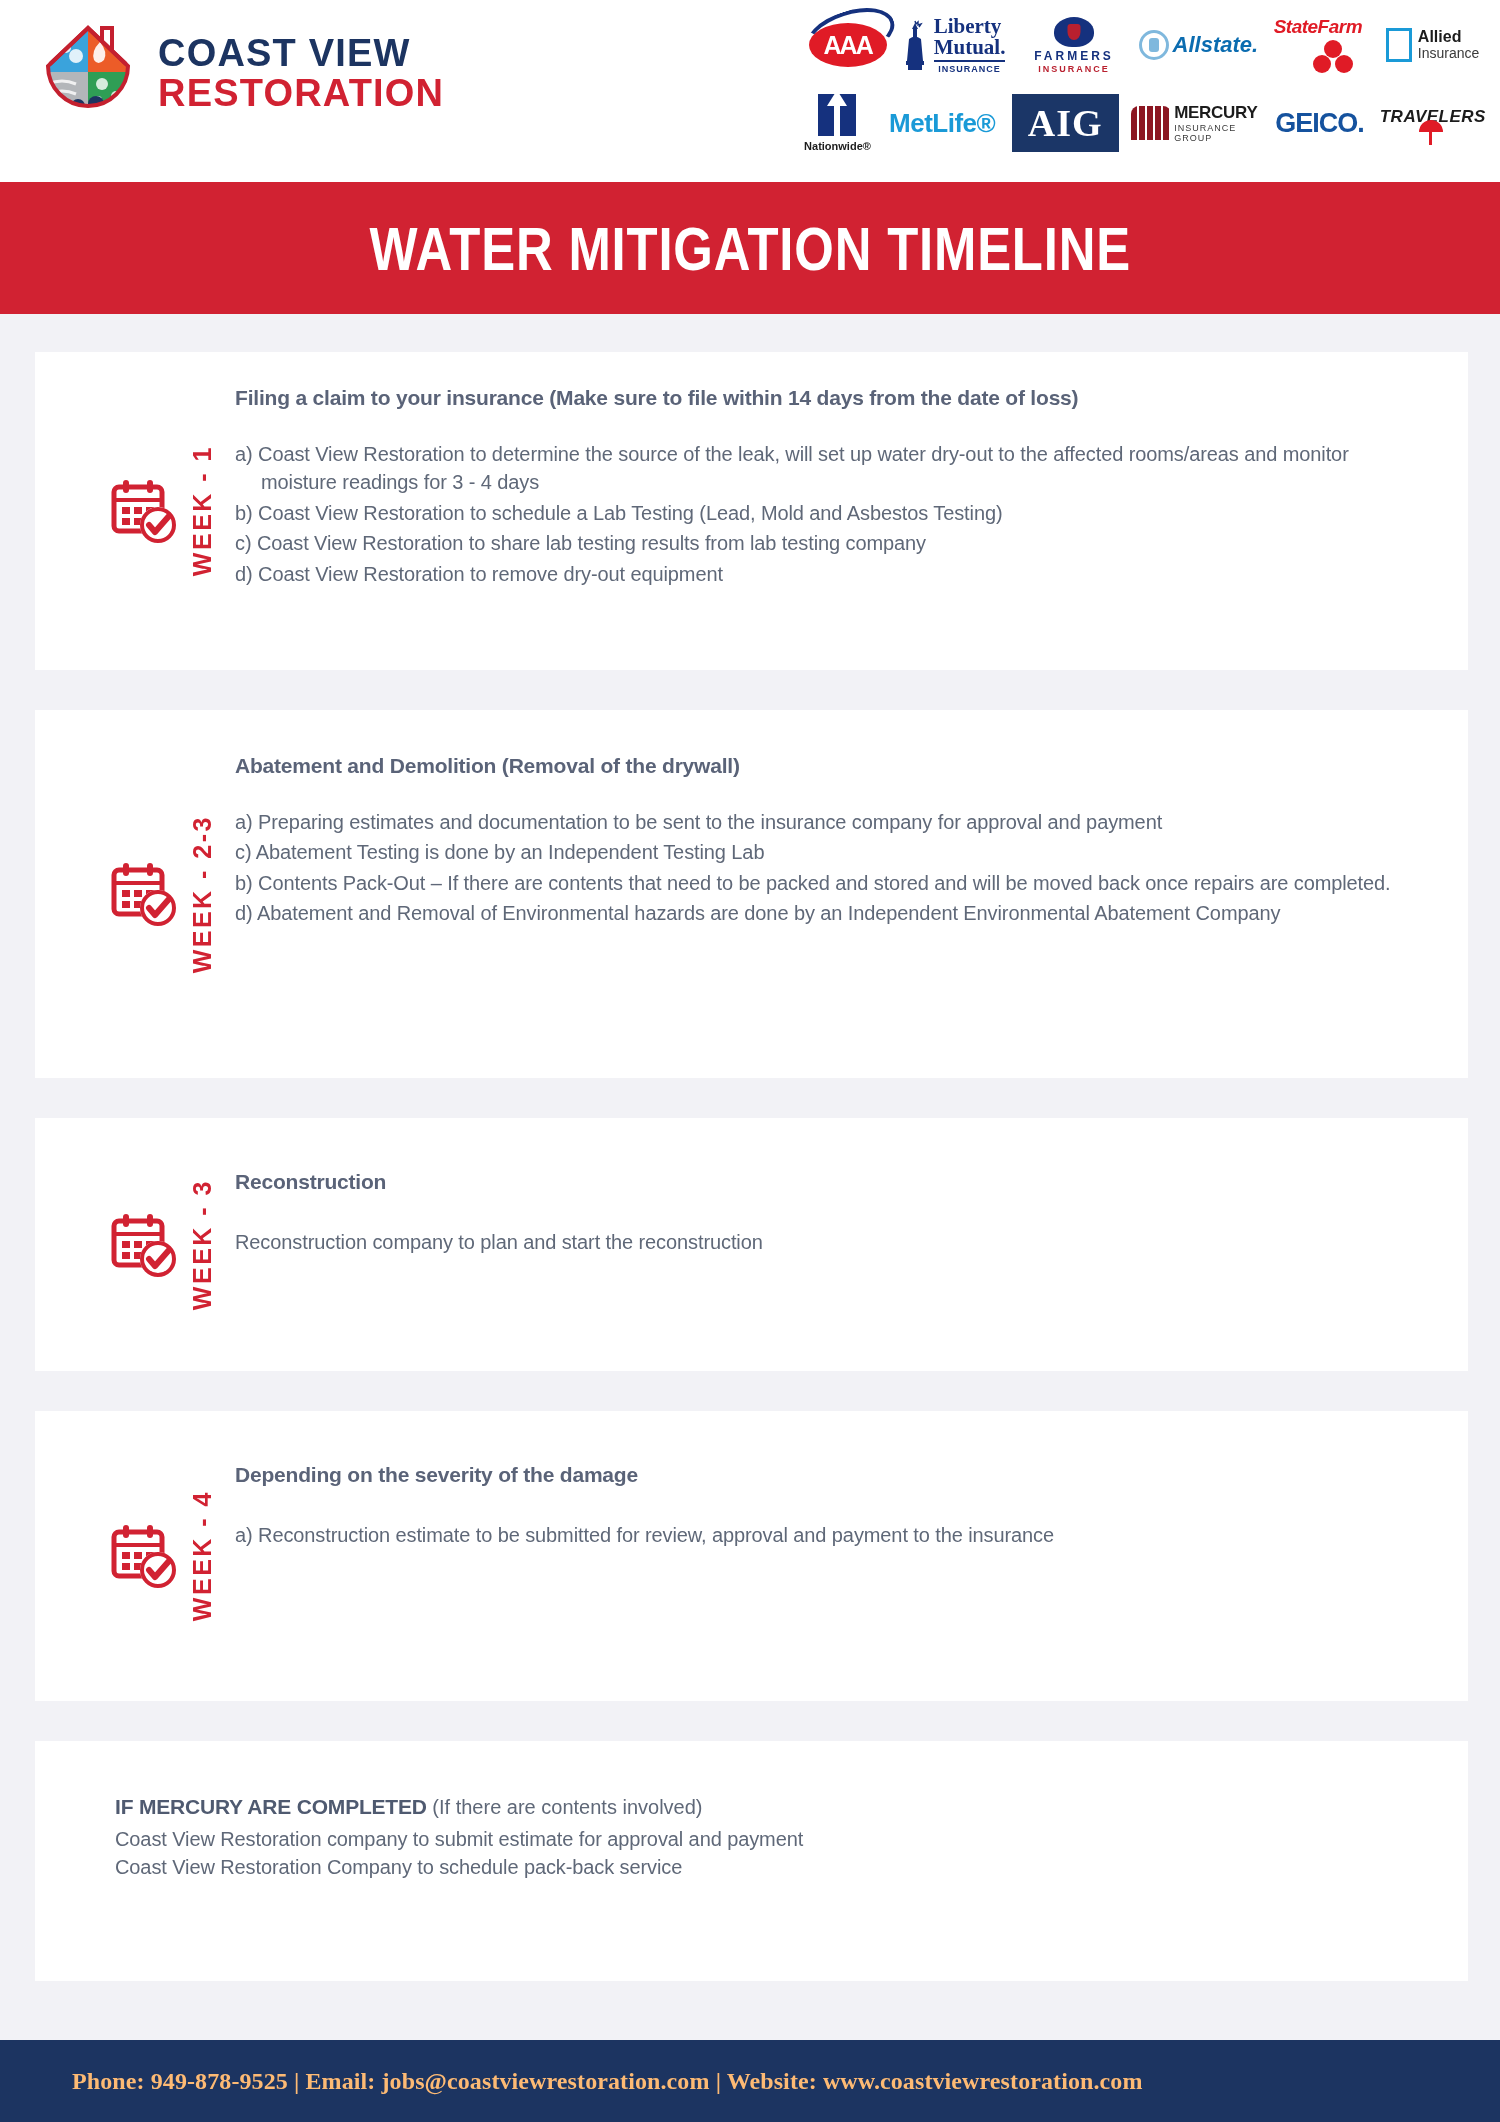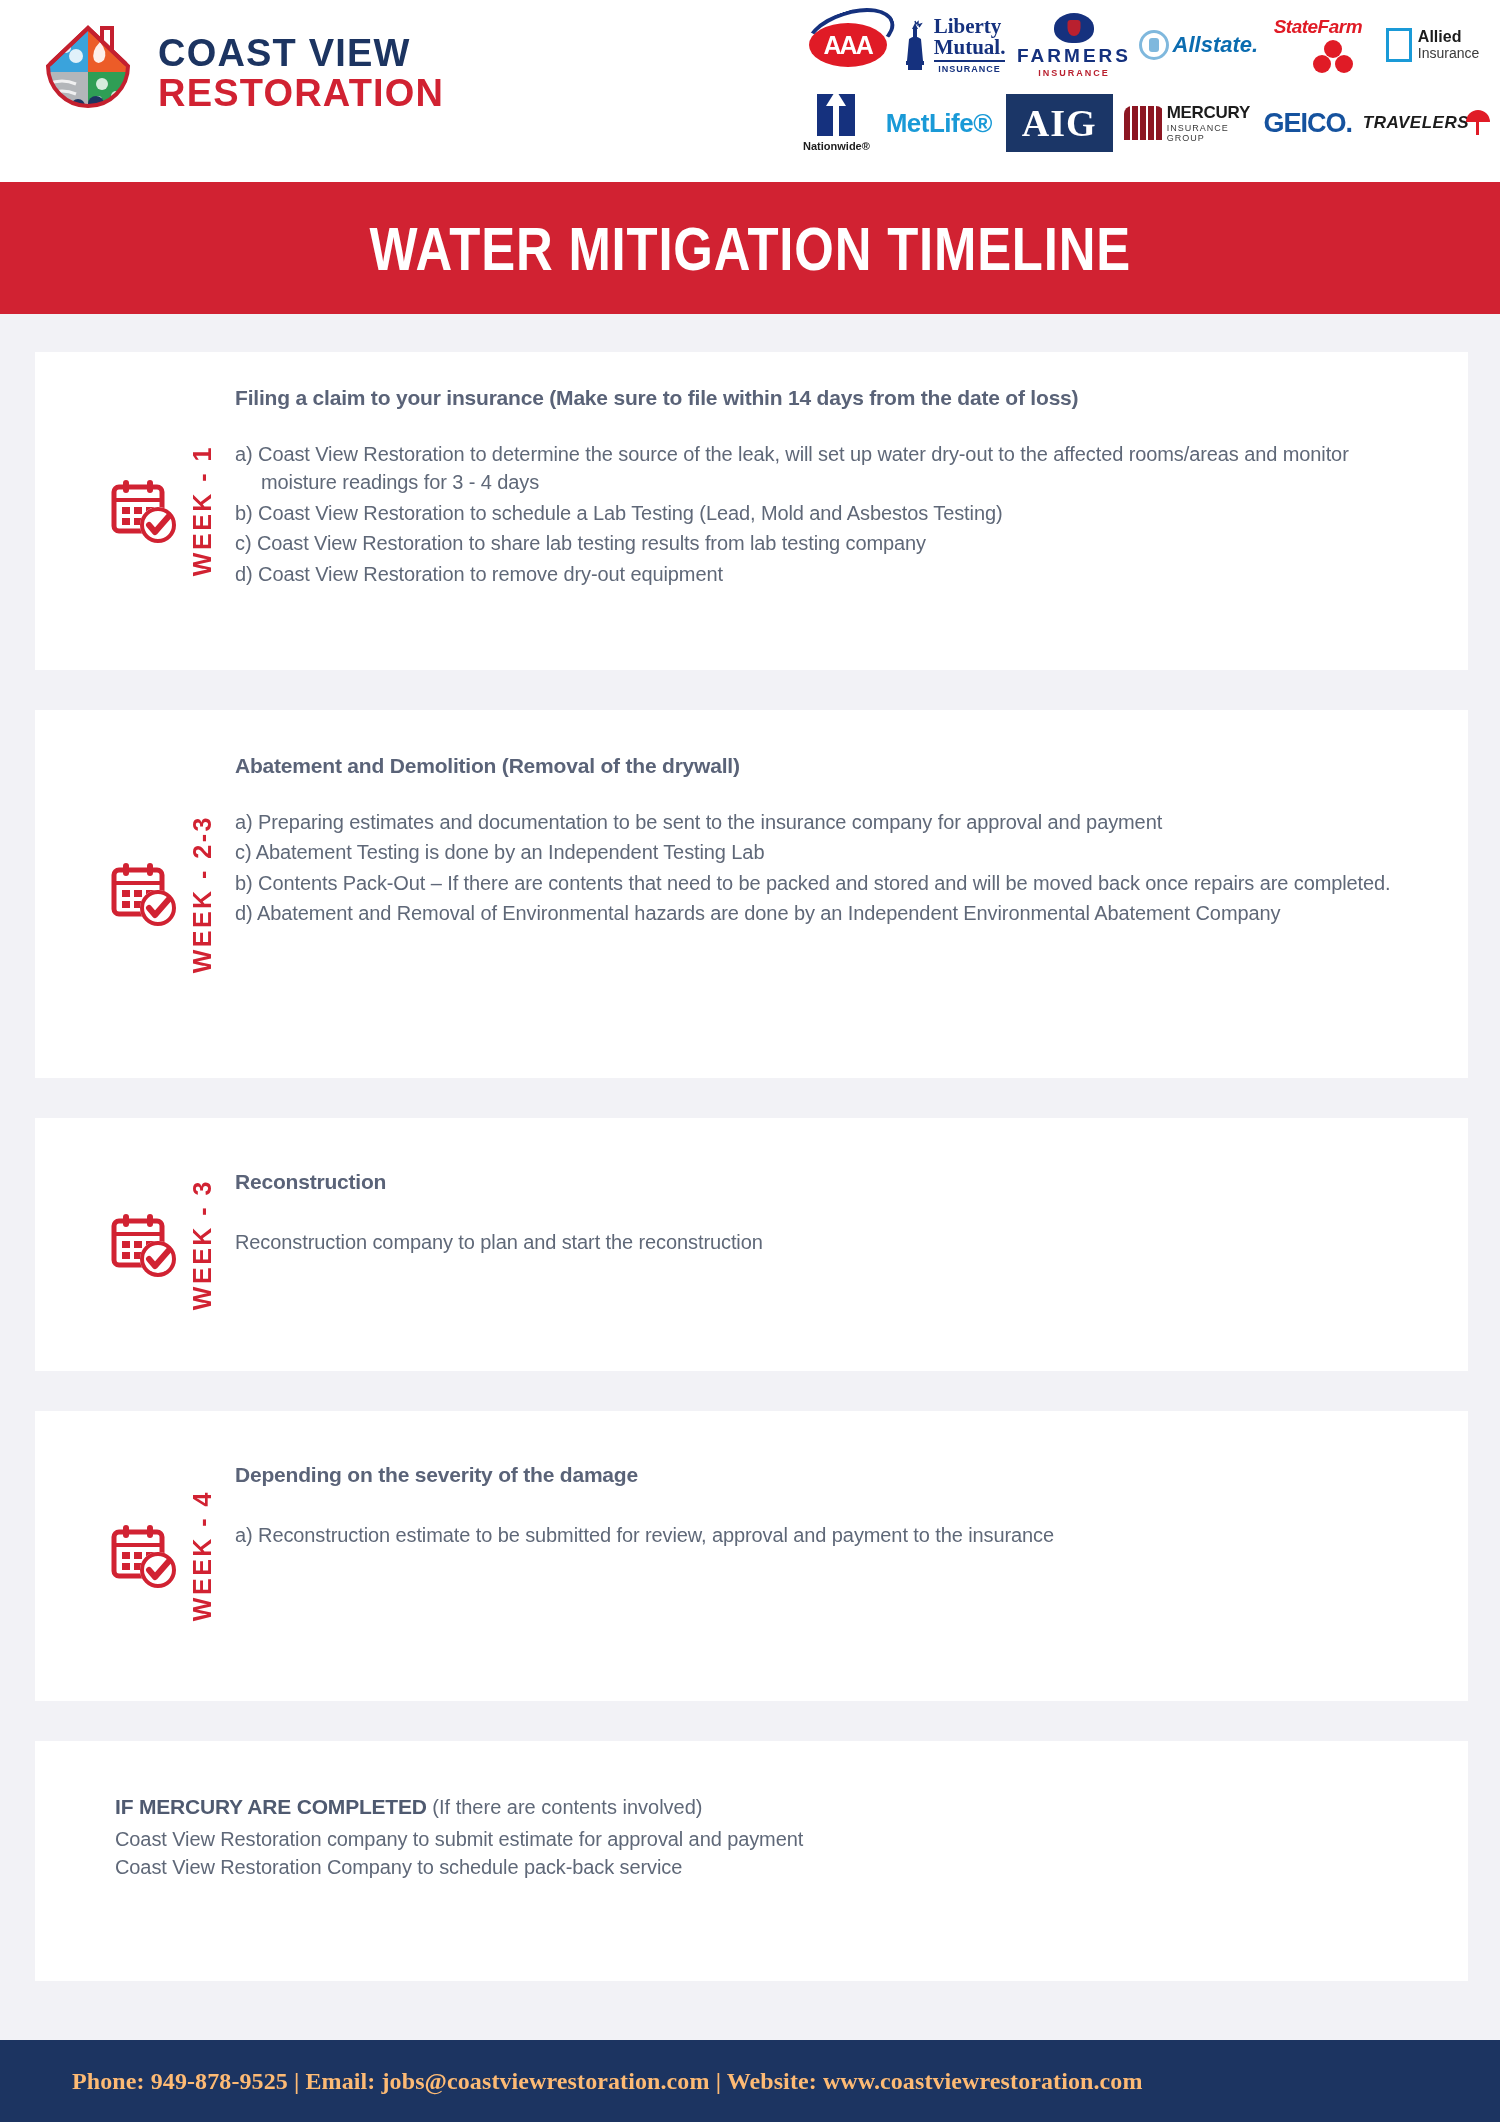--- a/index.html
+++ b/index.html
@@ -84,21 +84,21 @@
     width:40px; height:30px; margin:0 auto 2px;
     background:#15317e; border-radius:50% 50% 45% 45%;
     position:relative;
   }
   .fm-badge::after {
     content:""; position:absolute; left:50%; top:7px;
     transform:translateX(-50%);
     width:13px; height:16px; background:#b9202f;
     border-radius:3px 3px 50% 50%;
   }
-  .fm-1 { font-size:19px; font-weight:bold; color:#15317e; letter-spacing:3px; }
+  .fm-1 { font-size:12px; font-weight:bold; color:#15317e; letter-spacing:3px; }
   .fm-2 { font-size:9px; font-weight:bold; color:#b9202f; letter-spacing:2px; margin-top:1px; }
 
   
   .al-wrap { width:130px; display:flex; align-items:center; }
   .al-hands {
     width:30px; height:30px; border-radius:50%;
     border:3px solid #7fb8dd; flex:0 0 auto; position:relative;
   }
   .al-hands::after {
     content:""; position:absolute; left:50%; top:5px; transform:translateX(-50%);
@@ -164,21 +164,21 @@
   }
   .mc-t { margin-left:3px; }
   .mc-1 { font-size:17px; font-weight:bold; color:#1c1c1c; letter-spacing:-0.3px; }
   .mc-2 { font-size:9px; color:#3a3a3a; letter-spacing:1px; }
 
   
   .gc-wrap { width:128px; text-align:center; }
   .gc-t { font-size:27px; font-weight:bold; color:#15529e; letter-spacing:-1px; }
 
   
-  .tv-wrap { width:130px; position:relative; display:flex; align-items:center; }
+  .tv-wrap { width:130px; position:relative; display:flex; align-items:center;flex-direction:column; }
   .tv-t { font-size:17px; font-weight:bold; font-style:italic; color:#1c1c1c; letter-spacing:0.5px; }
   .tv-umb {
     width:24px; height:12px; background:#e01b26;
     border-radius:12px 12px 0 0; margin-left:-3px; position:relative; top:-7px;
   }
   .tv-umb::after {
     content:""; position:absolute; left:10px; top:11px;
     width:3px; height:14px; background:#e01b26;
   }
 

